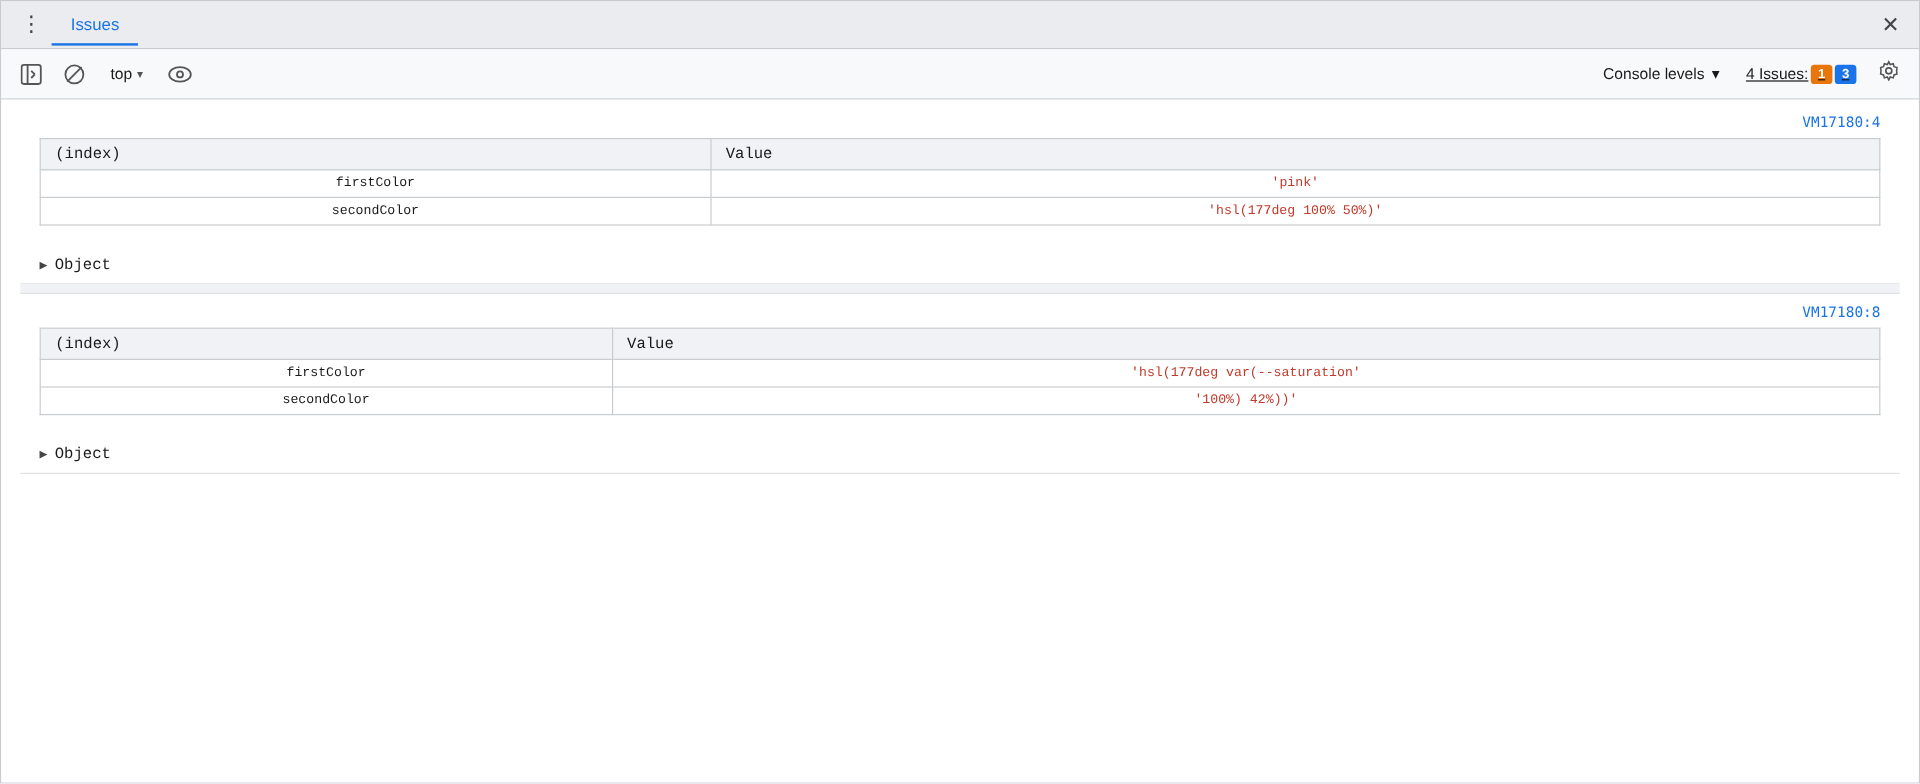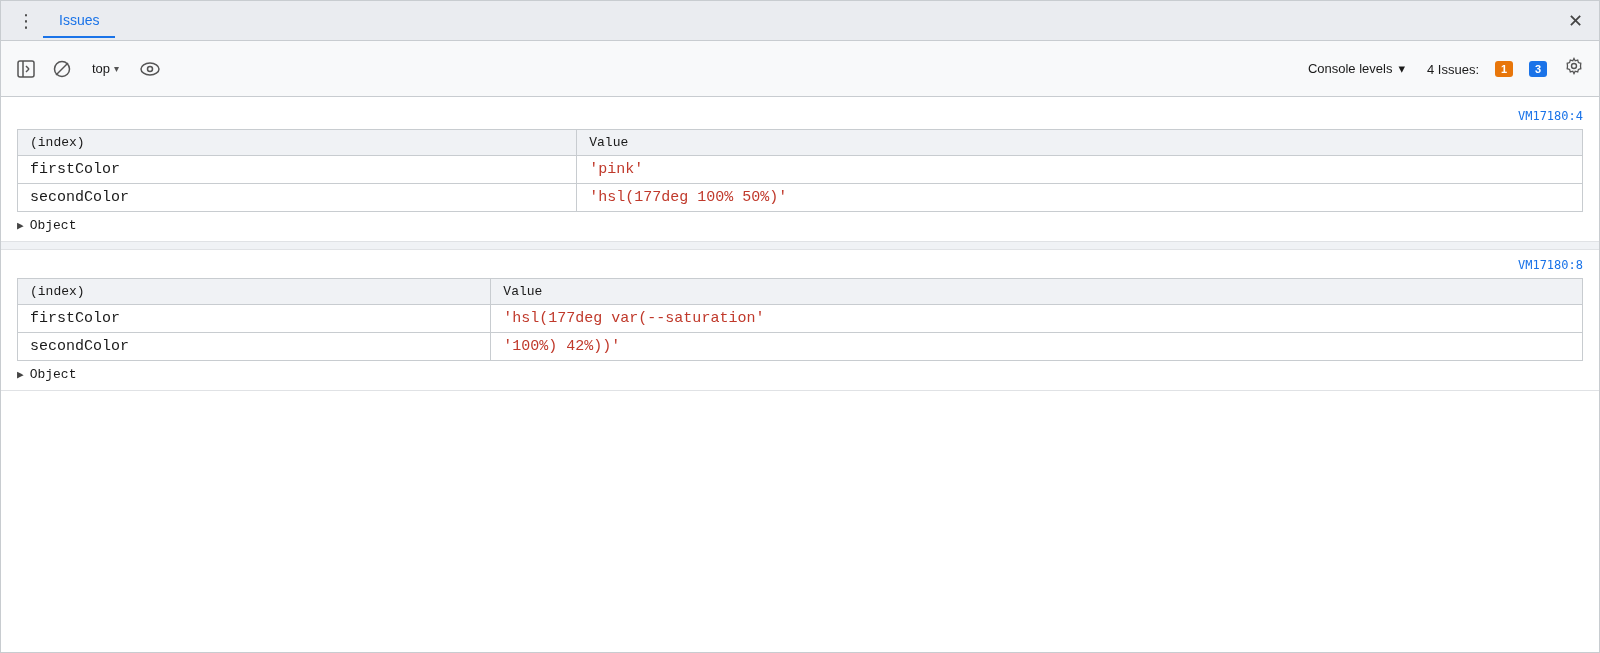--- a/index.html
+++ b/index.html
@@ -51,21 +51,21 @@
       padding: 4px 8px;
       font-family: sans-serif;
     }
     
     .toolbar {
       display: flex;
       align-items: center;
       background: #f8f9fa;
       border-bottom: 1px solid #c8ccd0;
       padding: 0 10px;
-      height: 56px;
+      height: 42px;
       gap: 6px;
       flex-shrink: 0;
     }
     .toolbar-btn {
       display: flex;
       align-items: center;
       justify-content: center;
       padding: 4px 6px;
       cursor: pointer;
       border-radius: 3px;
@@ -113,26 +113,27 @@
       margin-left: auto;
       padding: 3px 10px;
       cursor: pointer;
       border-radius: 3px;
       font-family: sans-serif;
       font-size: 13px;
       color: #1a1a1a;
     }
     .issues-section {
       display: flex;
-      align-items: flex-end;
-      gap: 16px;
+      align-items: flex-start;
+      gap: 2px;
       font-family: sans-serif;
       font-size: 13px;
       color: #1a1a1a;
       padding: 0 6px;
+      text-decoration: underline;
     }
     .issue-badge-warn {
       display: inline-flex;
       align-items: center;
       justify-content: center;
       background: #e8760a;
       color: white;
       border-radius: 3px;
       width: 18px;
       height: 16px;
@@ -155,21 +156,21 @@
       padding: 4px 6px;
       cursor: pointer;
       color: #444;
       font-size: 16px;
     }
     
     .console-content {
       flex: 1;
       background: white;
       overflow-y: auto;
-      padding: 4px 0;
+      padding: 4px 16px;
     }
     .console-row {
       display: flex;
       flex-direction: column;
       border-bottom: 1px solid #e0e2e5;
       padding: 2px 0;
     }
     .vm-link-row {
       display: flex;
       justify-content: flex-end;
@@ -177,40 +178,41 @@
     }
     .vm-link {
       color: #1a73e8;
       font-size: 12px;
       text-decoration: none;
       cursor: pointer;
       font-family: 'Menlo', monospace;
     }
     
     .console-table {
-      margin: 4px 16px 2px 16px;
+      margin: 4px 16px 21px 16px;
       border: 1px solid #c8ccd0;
       border-collapse: collapse;
       width: calc(100% - 32px);
       font-size: 13px;
     }
     .console-table th {
       background: #f0f2f5;
       border: 1px solid #c8ccd0;
       padding: 5px 12px;
       text-align: left;
       font-weight: 500;
       font-size: 13px;
       color: #1a1a1a;
     }
     .console-table td {
       border: 1px solid #c8ccd0;
       padding: 5px 12px;
       font-family: 'Menlo', 'Monaco', 'Courier New', monospace;
-      font-size: 15px;
+      font-size: 11px;
+      text-align: center;
     }
     .td-index { color: #1a1a1a; }
     .td-string { color: #c0392b; }
     .object-row {
       display: flex;
       align-items: center;
       gap: 6px;
       padding: 4px 16px 6px 16px;
       font-size: 13px;
       color: #1a1a1a;

